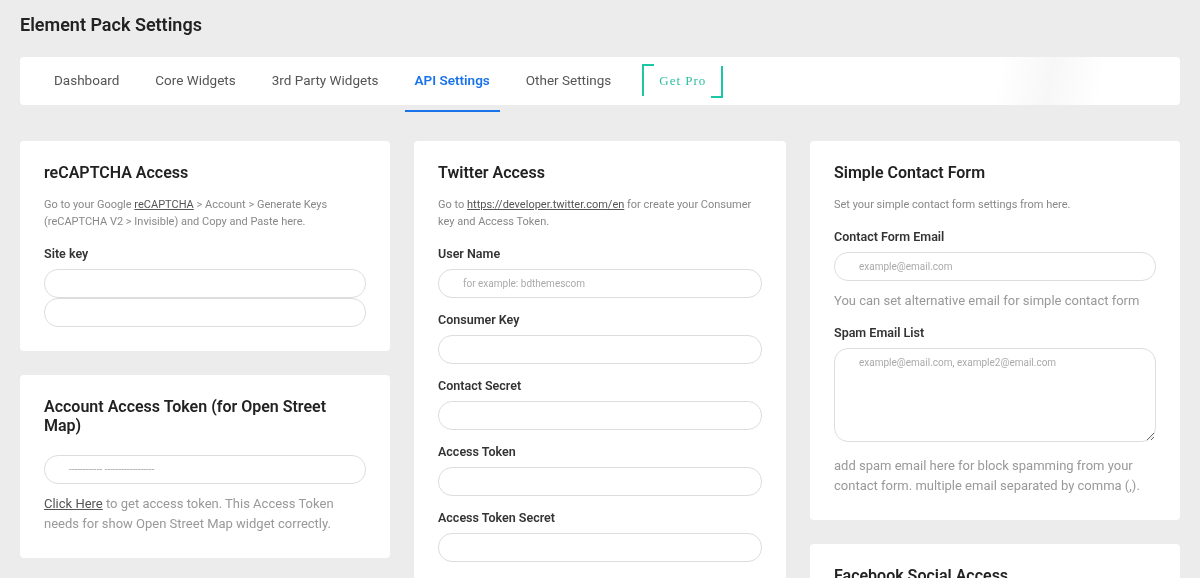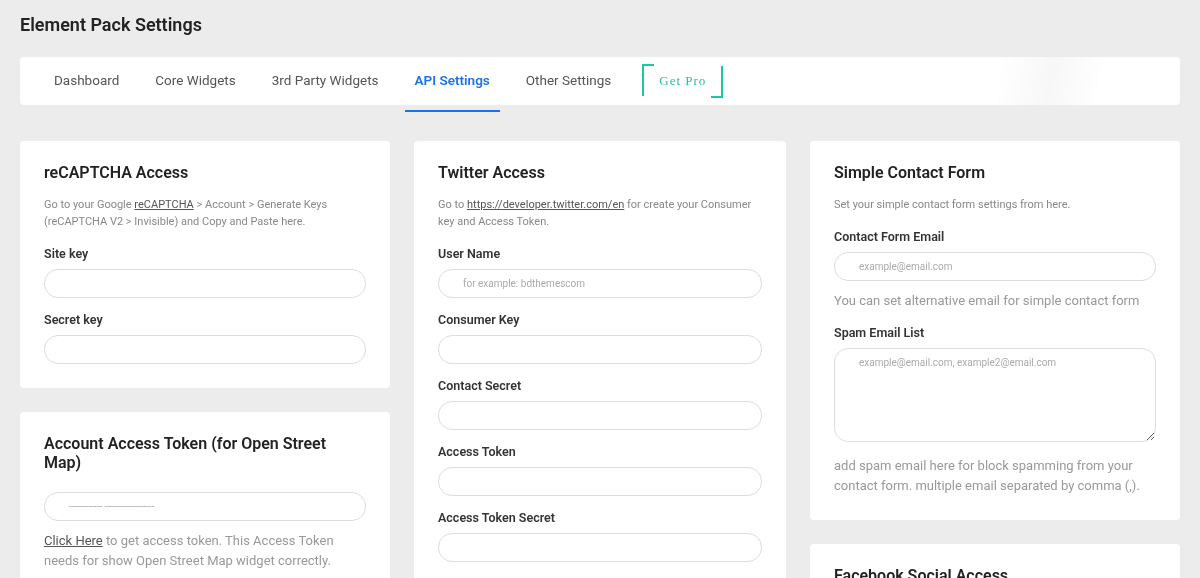--- a/index.html
+++ b/index.html
@@ -46,21 +46,20 @@
   <div class="cols">
 
     <div class="col left">
       <div class="card">
         <h2>reCAPTCHA Access</h2>
         <p class="desc">
           <span>Go to your Google </span><a>reCAPTCHA</a><span> &gt; Account &gt; Generate Keys (reCAPTCHA V2 &gt; Invisible) and Copy and Paste here.</span>
         </p>
         <label class="fld first">Site key</label>
         <input type="text" style="">
-        <label class="fld">Secret key</label>
         <input type="text" style="">
       </div>
 
       <div class="card">
         <h2>Account Access Token (for Open Street Map)</h2>
         <input type="text" style="margin-top: 6px;" placeholder="------------ ------------------">
         <p class="hint">
           <a>Click Here</a><span> to get access token. This Access Token needs for show Open Street Map widget correctly.</span>
         </p>
       </div>

